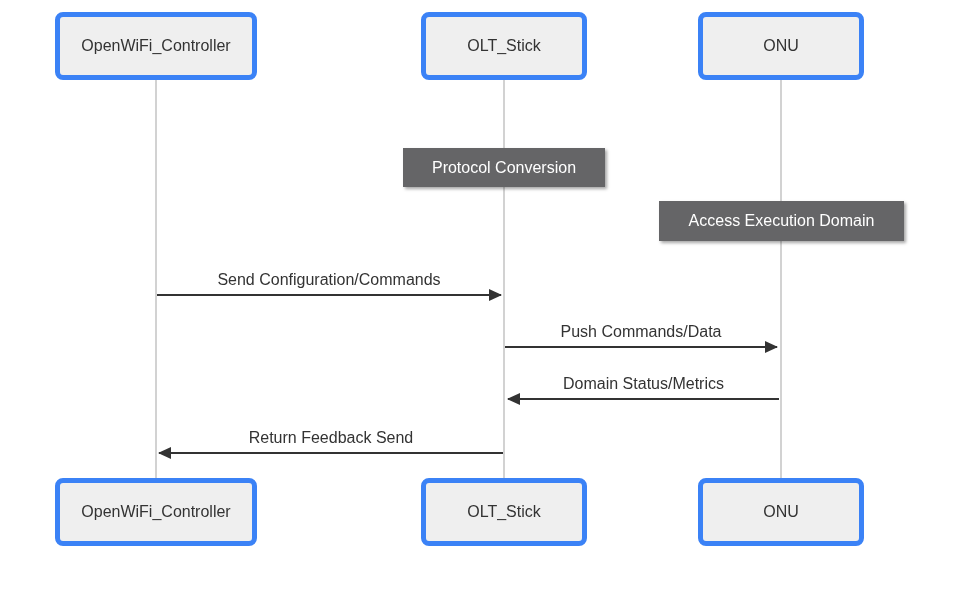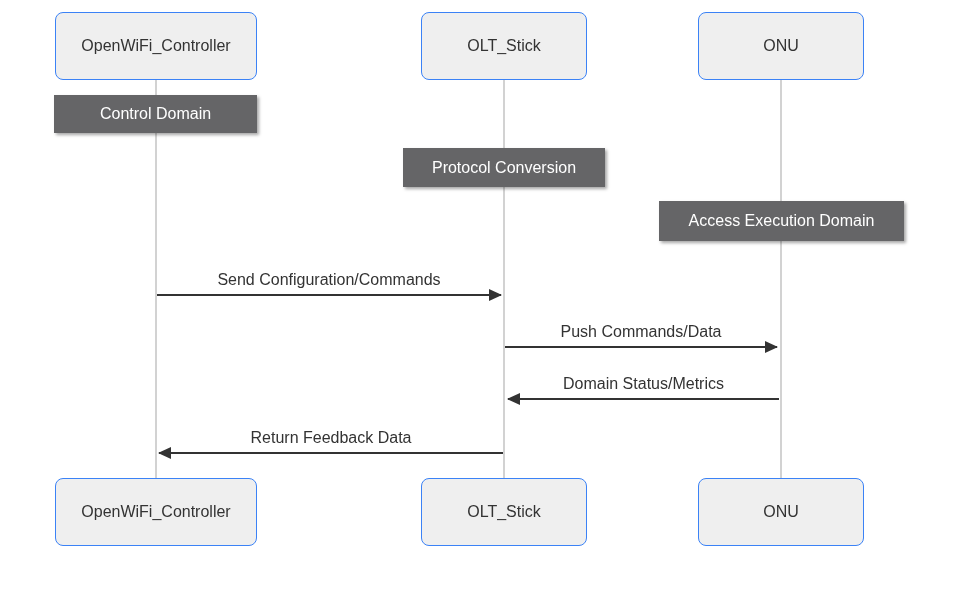--- a/index.html
+++ b/index.html
@@ -8,21 +8,21 @@
     width: 958px;
     height: 594px;
     background: #ffffff;
     font-family: "Liberation Sans", sans-serif;
     overflow: hidden;
   }
   .participant {
     position: absolute;
     height: 68px;
     background: #efefef;
-    border: 1px solid #3b82f6;
+    border: 5px solid #3b82f6;
     border-radius: 8px;
     display: flex;
     align-items: center;
     justify-content: center;
     color: #333333;
     font-size: 16px;
     box-sizing: border-box;
   }
   .lifeline {
     position: absolute;
@@ -85,23 +85,20 @@
   <div class="participant" style="left:55px; top:12px; width:202px;">
     <span>OpenWiFi_Controller</span>
   </div>
   <div class="participant" style="left:421px; top:12px; width:166px;">
     <span>OLT_Stick</span>
   </div>
   <div class="participant" style="left:698px; top:12px; width:166px;">
     <span>ONU</span>
   </div>
 
-  <div class="note" style="left:54px; top:95px; width:203px; height:38px;">
-    <span>Control Domain</span>
-  </div>
   <div class="note" style="left:659px; top:201px; width:245px; height:40px;">
     <span>Access Execution Domain</span>
   </div>
   <div class="note" style="left:403px; top:148px; width:202px; height:39px;">
     <span>Protocol Conversion</span>
   </div>
 
   <div class="message" style="left:157px; top:294px; width:344px;">
     <div class="msg-label">Send Configuration/Commands</div>
     <div class="msg-line"></div>
@@ -114,21 +111,21 @@
     <div class="arrowhead right"></div>
   </div>
 
   <div class="message" style="left:508px; top:398px; width:271px;">
     <div class="msg-label">Domain Status/Metrics</div>
     <div class="msg-line"></div>
     <div class="arrowhead left"></div>
   </div>
 
   <div class="message" style="left:159px; top:452px; width:344px;">
-    <div class="msg-label">Return Feedback Data</div>
+    <div class="msg-label">Return Feedback Send</div>
     <div class="msg-line"></div>
     <div class="arrowhead left"></div>
   </div>
 
   <div class="participant" style="left:55px; top:478px; width:202px;">
     <span>OpenWiFi_Controller</span>
   </div>
   <div class="participant" style="left:421px; top:478px; width:166px;">
     <span>OLT_Stick</span>
   </div>

